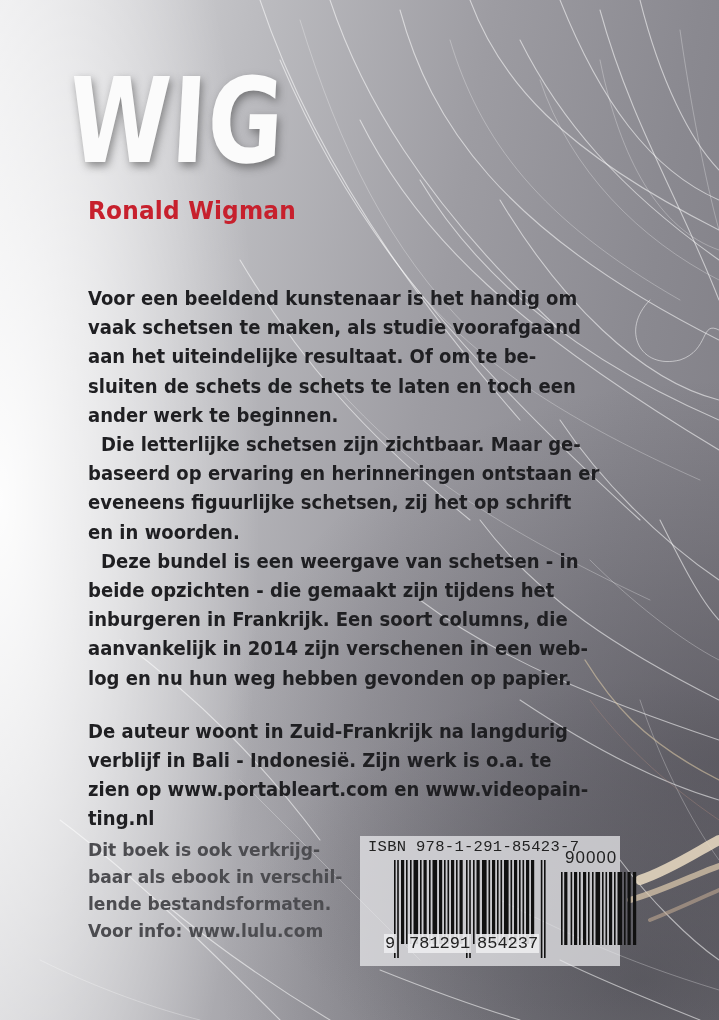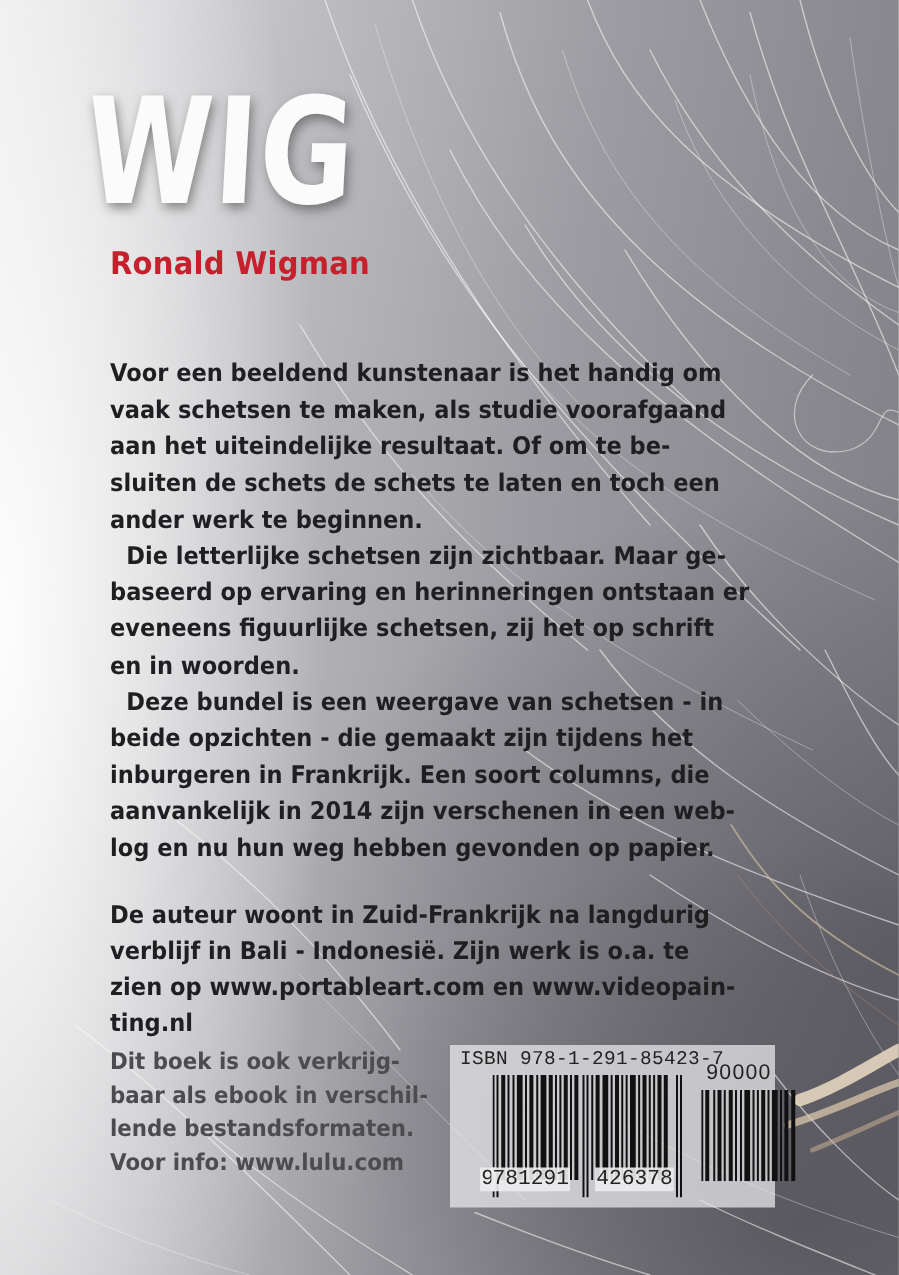--- a/index.html
+++ b/index.html
@@ -288,18 +288,18 @@
         <rect x="53" y="0" width="1.6" height="73"></rect>
         <rect x="56.5" y="0" width="4.6" height="73"></rect>
         <rect x="63" y="0" width="1.6" height="73"></rect>
         <rect x="66.5" y="0" width="3.2" height="73"></rect>
         <rect x="72" y="0" width="3.2" height="73"></rect>
       </g>
     </svg>
 
     <div class="ean-digits">
       <span style="left:0px;">9</span>
-      <span style="left:9px;">781291</span>
-      <span style="left:92px;">426378</span>
+      <span style="left:24px;">781291</span>
+      <span style="left:92px;">854237</span>
     </div>
   </div>
 
 </div>
 
 </body></html>

